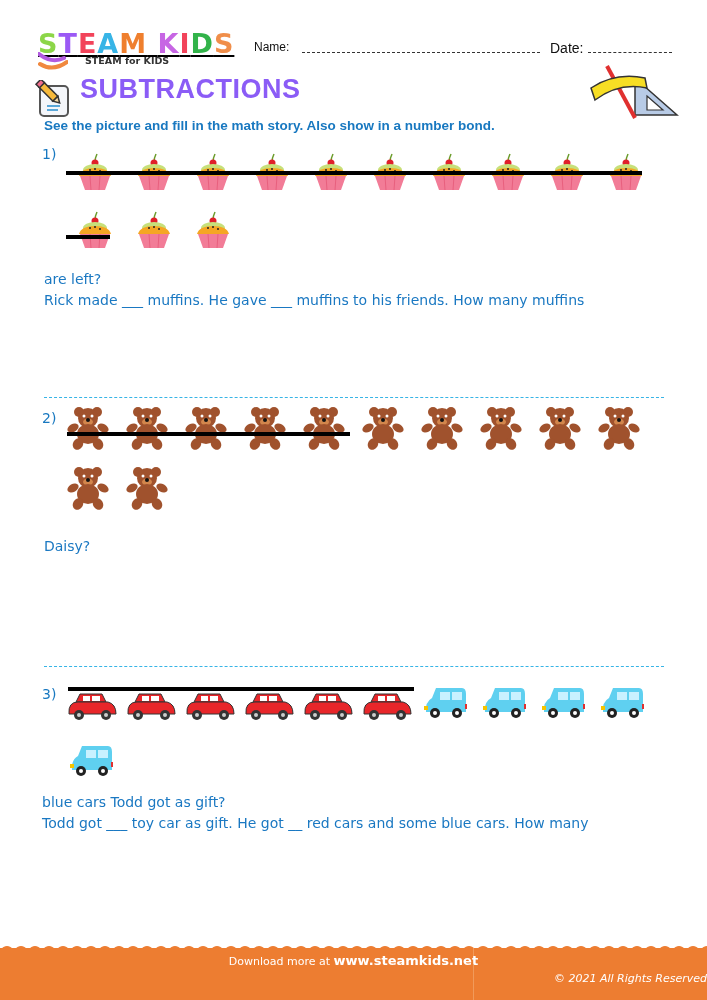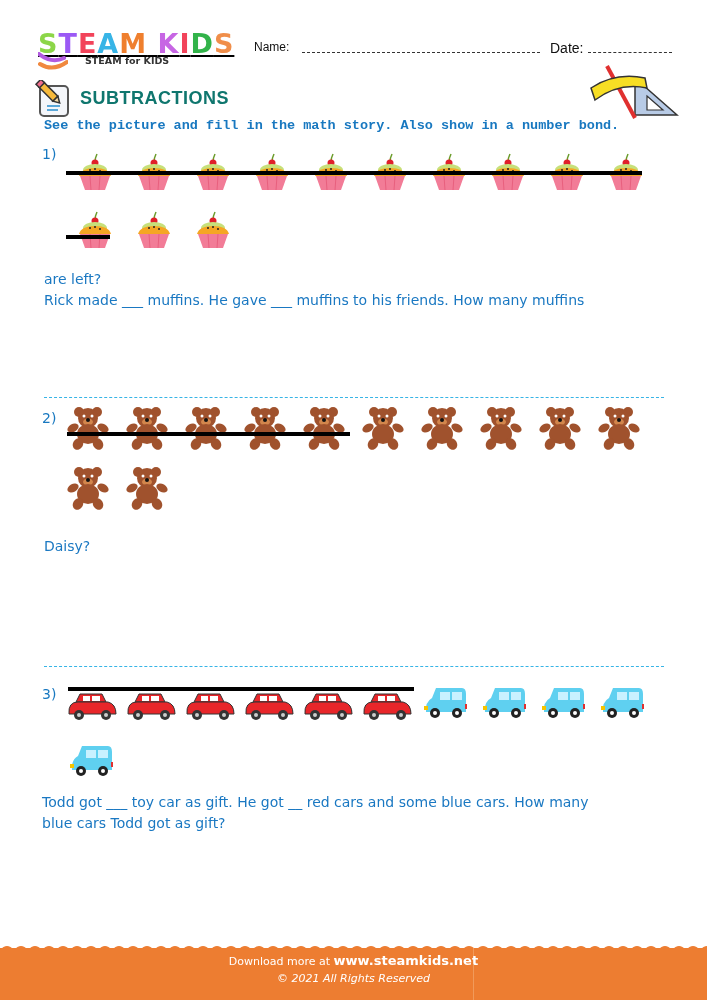--- a/index.html
+++ b/index.html
@@ -7,33 +7,33 @@
   .abs{position:absolute;}
   
   .logo{left:38px;top:30px;width:200px;height:44px;}
   .logo-word{font-family:"DejaVu Sans",sans-serif;font-weight:bold;font-size:27px;letter-spacing:1px;line-height:28px;text-decoration:underline;}
   .logo-sub{position:absolute;left:27px;top:25px;font-family:"DejaVu Sans",sans-serif;font-weight:bold;font-size:9.5px;color:#333;padding-left:20px;}
   .swoosh{position:absolute;left:0;top:22px;}
   .name-label{left:254px;top:40px;font-size:12px;color:#111;}
   .name-line{left:302px;top:52px;width:238px;border-bottom:1px dashed #333;}
   .date-label{left:550px;top:40px;font-size:14px;color:#111;text-align:center;}
   .date-line{left:588px;top:52px;width:84px;border-bottom:1px dashed #333;}
-  .title{left:80px;top:88px;font-size:18px;font-weight:bold;color:#0f766e;letter-spacing:0.5px;}
-  .instr{left:44px;top:118px;font-family:Liberation Mono, monospace;font-weight:bold;font-size:13.5px;color:#1878c0;}
+  .title{left:80px;top:74px;font-size:27px;font-weight:bold;color:#8b5cf6;letter-spacing:0.5px;}
+  .instr{left:44px;top:118px;font-family:Liberation Sans, sans-serif;font-weight:bold;font-size:13.5px;color:#1878c0;}
   .qnum{font-family:"DejaVu Sans",sans-serif;font-size:14px;color:#1878c0;}
   .story{font-family:"DejaVu Sans",sans-serif;font-size:14px;color:#1a78c2;line-height:21px;width:630px;}
   .divider{left:44px;width:620px;border-top:1px dashed #37b4e6;}
   .strike{background:#000;height:4px;}
   .row{display:flex;gap:0;}
   .pic{width:59px;height:40px;display:flex;justify-content:center;align-items:flex-end;}
   footer{position:absolute;left:0;top:948px;width:707px;height:52px;background:#ed7d31;}
   .scallops{position:absolute;left:0;top:-6px;width:707px;height:8px;}
   .foot1{position:absolute;left:0;width:707px;top:5px;text-align:center;color:#fff;font-size:11px;font-family:"DejaVu Sans",sans-serif;}
   .foot1 b{font-size:13px;}
-  .foot2{position:absolute;left:0;width:707px;top:24px;text-align:center;color:#fff;font-size:11px;font-style:italic;font-family:"DejaVu Sans",sans-serif;}
+  .foot2{position:absolute;left:0;width:707px;top:24px;text-align:right;color:#fff;font-size:11px;font-style:italic;font-family:"DejaVu Sans",sans-serif;}
   .foot-sep{position:absolute;left:473px;top:0;width:1px;height:52px;background:#f19a5a;}
 </style>
 </head>
 <body>
 
 <div class="abs logo">
   <div class="logo-word" id="logo-word"><span style="color: rgb(140, 214, 72);">S</span><span style="color: rgb(155, 89, 245);">T</span><span style="color: rgb(242, 67, 90);">E</span><span style="color: rgb(55, 180, 230);">A</span><span style="color: rgb(239, 127, 46);">M</span><span style="color: rgb(255, 255, 255);"> </span><span style="color: rgb(199, 102, 228);">K</span><span style="color: rgb(242, 67, 90);">I</span><span style="color: rgb(50, 179, 74);">D</span><span style="color: rgb(240, 142, 74);">S</span></div>
   <svg class="swoosh" width="30" height="20" viewBox="0 0 30 20">
     <path d="M1 2 Q14 12 26 6" stroke="#b25be0" stroke-width="4" fill="none" stroke-linecap="round"></path>
     <path d="M2 12 Q15 20 29 10" stroke="#f0883f" stroke-width="4" fill="none" stroke-linecap="round"></path>
@@ -605,22 +605,22 @@
         <rect x="43" y="20" width="2" height="5" fill="#e0302f"></rect>
         <circle cx="13" cy="29" r="5" fill="#222"></circle>
         <circle cx="13" cy="29" r="2" fill="#fff"></circle>
         <circle cx="35" cy="29" r="5" fill="#222"></circle>
         <circle cx="35" cy="29" r="2" fill="#fff"></circle>
       </svg>
     </div>
   </div>
 <div class="abs strike" style="left:68px;top:687px;width:346px"></div>
 <div class="abs story" style="left:42px;top:792px">
+  <div>blue cars Todd got as gift?</div>
   <div>Todd got ___ toy car as gift. He got __  red cars and some blue cars. How many</div>
-  <div>blue cars Todd got as gift?</div>
 </div>
 
 <footer>
   <svg class="scallops" viewBox="0 0 707 8" preserveAspectRatio="none">
     <path id="scallop-path" fill="#ed7d31" d="M0 8 L0 8 Q7 0 14 8 L14 8 Q21 0 28 8 L28 8 Q35 0 42 8 L42 8 Q49 0 56 8 L56 8 Q63 0 70 8 L70 8 Q77 0 84 8 L84 8 Q91 0 98 8 L98 8 Q105 0 112 8 L112 8 Q119 0 126 8 L126 8 Q133 0 140 8 L140 8 Q147 0 154 8 L154 8 Q161 0 168 8 L168 8 Q175 0 182 8 L182 8 Q189 0 196 8 L196 8 Q203 0 210 8 L210 8 Q217 0 224 8 L224 8 Q231 0 238 8 L238 8 Q245 0 252 8 L252 8 Q259 0 266 8 L266 8 Q273 0 280 8 L280 8 Q287 0 294 8 L294 8 Q301 0 308 8 L308 8 Q315 0 322 8 L322 8 Q329 0 336 8 L336 8 Q343 0 350 8 L350 8 Q357 0 364 8 L364 8 Q371 0 378 8 L378 8 Q385 0 392 8 L392 8 Q399 0 406 8 L406 8 Q413 0 420 8 L420 8 Q427 0 434 8 L434 8 Q441 0 448 8 L448 8 Q455 0 462 8 L462 8 Q469 0 476 8 L476 8 Q483 0 490 8 L490 8 Q497 0 504 8 L504 8 Q511 0 518 8 L518 8 Q525 0 532 8 L532 8 Q539 0 546 8 L546 8 Q553 0 560 8 L560 8 Q567 0 574 8 L574 8 Q581 0 588 8 L588 8 Q595 0 602 8 L602 8 Q609 0 616 8 L616 8 Q623 0 630 8 L630 8 Q637 0 644 8 L644 8 Q651 0 658 8 L658 8 Q665 0 672 8 L672 8 Q679 0 686 8 L686 8 Q693 0 700 8 L700 8 Q707 0 714 8 L707 8 Z"></path>
   </svg>
   <div class="foot-sep"></div>
   <div class="foot1">
     <span>Download more at </span><b>www.steamkids.net</b>
   </div>

